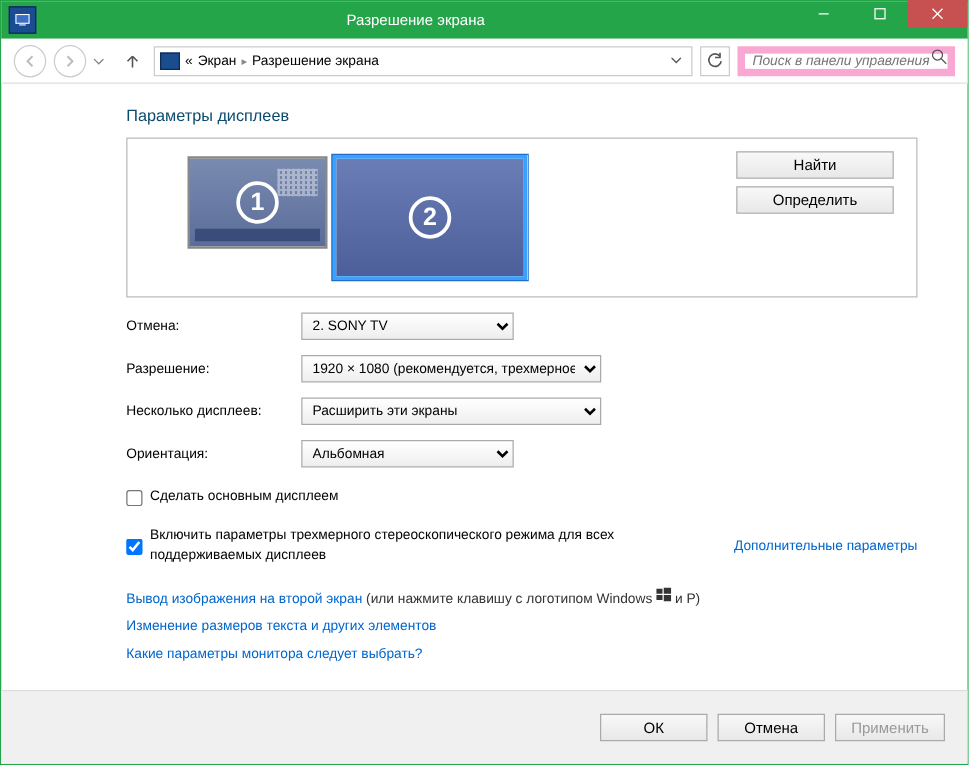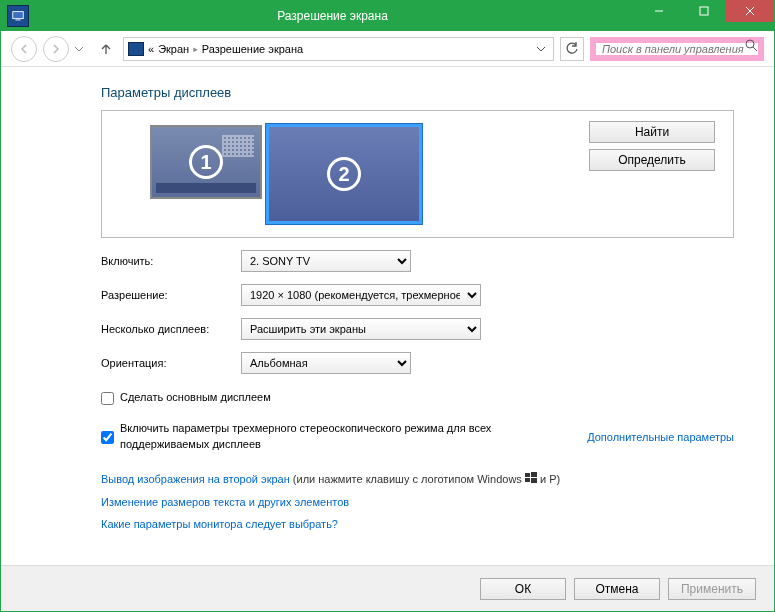--- a/index.html
+++ b/index.html
@@ -58,21 +58,21 @@
 .check-row .chk-label { max-width: 380px; line-height: 1.4; }
 
 .adv-link { position: absolute; right: 0; color: #0066cc; font-size: 11px; cursor: pointer; }
 .rel { position: relative; }
 
 .links-block { margin-top: 16px; font-size: 11px; line-height: 2; }
 .links-block .link { color: #0066cc; cursor: pointer; }
 .links-block .plain { color: #333; }
 .win-logo { display: inline-block; vertical-align: middle; }
 
-.footer { height: 46px; border-top: 1px solid #ddd; background: #f0f0f0; display: flex; align-items: center; justify-content: flex-end; padding: 0 18px; gap: 8px; }
+.footer { height: 59px; border-top: 1px solid #ddd; background: #f0f0f0; display: flex; align-items: center; justify-content: flex-end; padding: 0 18px; gap: 8px; }
 .footer .std-btn { min-width: 86px; }
 </style>
 </head>
 <body>
 
 <div class="window">
 
   <div class="titlebar">
     <div class="titlebar-icon">
       <svg viewBox="0 0 16 16">
@@ -159,21 +159,21 @@
           <div class="num-circle">2</div>
         </div>
       </div>
       <div class="preview-btns">
         <button class="std-btn">Найти</button>
         <button class="std-btn">Определить</button>
       </div>
     </div>
 
     <div class="form-row">
-      <div class="lbl">Включить:</div>
+      <div class="lbl">Отмена:</div>
       <select class="sel-display"><option>2. SONY TV</option></select>
     </div>
     <div class="form-row">
       <div class="lbl">Разрешение:</div>
       <select class="sel-res"><option>1920 × 1080 (рекомендуется, трехмерное)</option></select>
     </div>
     <div class="form-row">
       <div class="lbl">Несколько дисплеев:</div>
       <select class="sel-multi"><option>Расширить эти экраны</option></select>
     </div>

